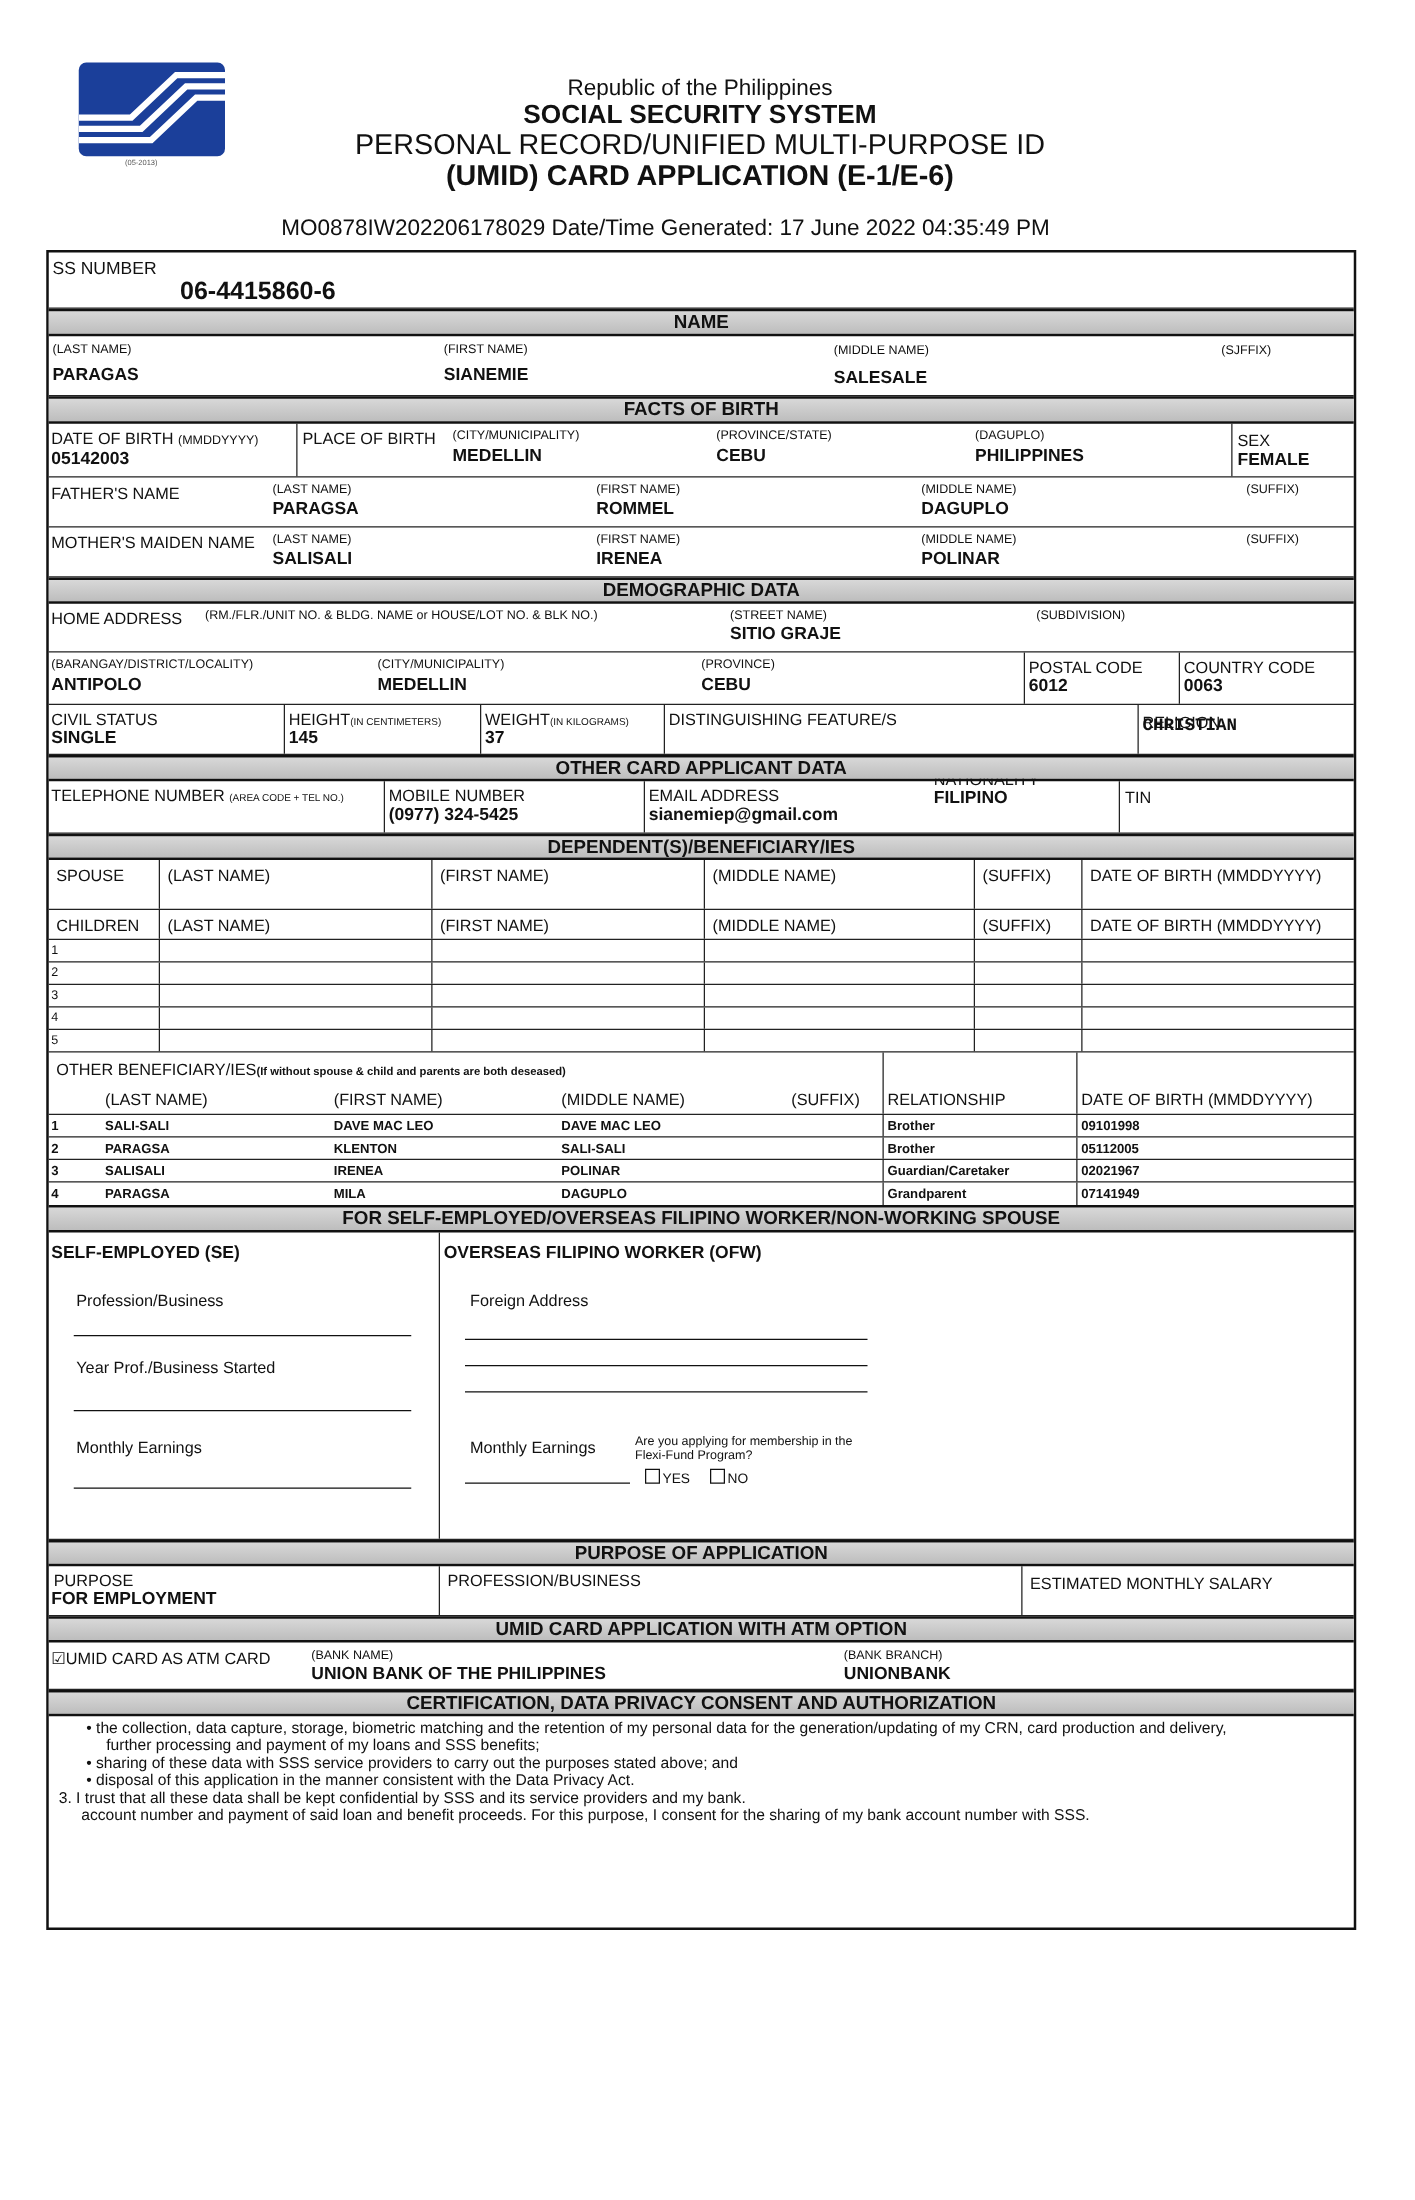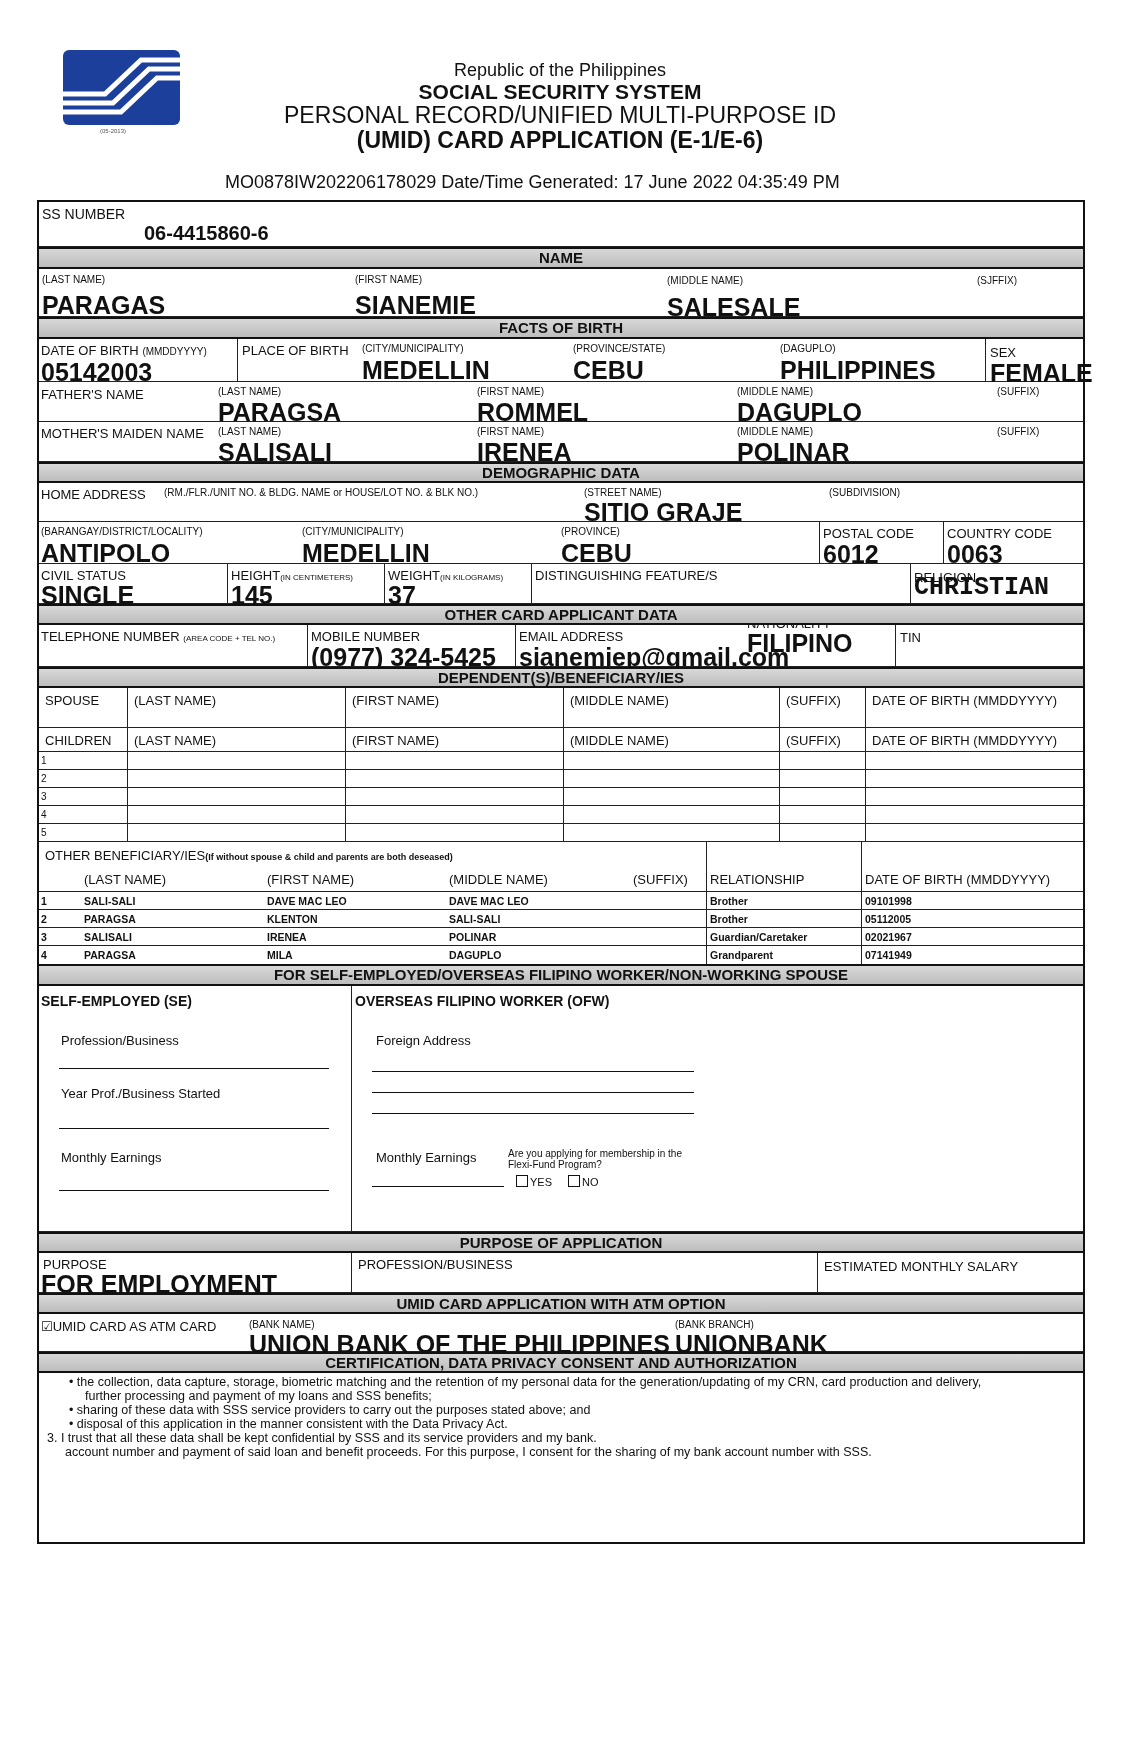--- a/index.html
+++ b/index.html
@@ -20,21 +20,21 @@
   
   .form { left:37px; top:200px; width:1048px; height:1344px; border:2px solid #111; box-sizing:border-box; }
   .bar { position:absolute; left:0; right:0; background:linear-gradient(#d8d8d8,#bdbdbd); border-top:2px solid #111; border-bottom:2px solid #111;
          text-align:center; font-weight:bold; font-size:15px; line-height:17px; box-sizing:border-box; }
   .row { position:absolute; left:0; right:0; border-bottom:1.5px solid #222; box-sizing:border-box; }
   .cell { position:absolute; top:0; bottom:0; box-sizing:border-box; }
   .vl { border-left:1.5px solid #222; }
   .lbl { position:absolute; font-size:13px; white-space:nowrap; }
   .sm { font-size:10px; }
   .val { position:absolute; font-size:20px; font-weight:bold; white-space:nowrap; }
-  .valm { position:absolute; font-size:25px; font-weight:bold; white-space:nowrap; }
+  .valm { position:absolute; font-size:14px; font-weight:bold; white-space:nowrap; }
   .tiny { position:absolute; font-size:10.5px; font-weight:bold; white-space:nowrap; }
   .line { position:absolute; border-bottom:1.5px solid #111; }
   .chk { display:inline-block; width:10px; height:10px; border:1.5px solid #111; vertical-align:-1px; margin-right:2px; }
   .cert { position:absolute; left:8px; right:10px; top:1173px; font-size:12.5px; line-height:14px; }
   .cert div { white-space:nowrap; }
 </style>
 </head>
 <body>
 
 <div class="abs logo">

